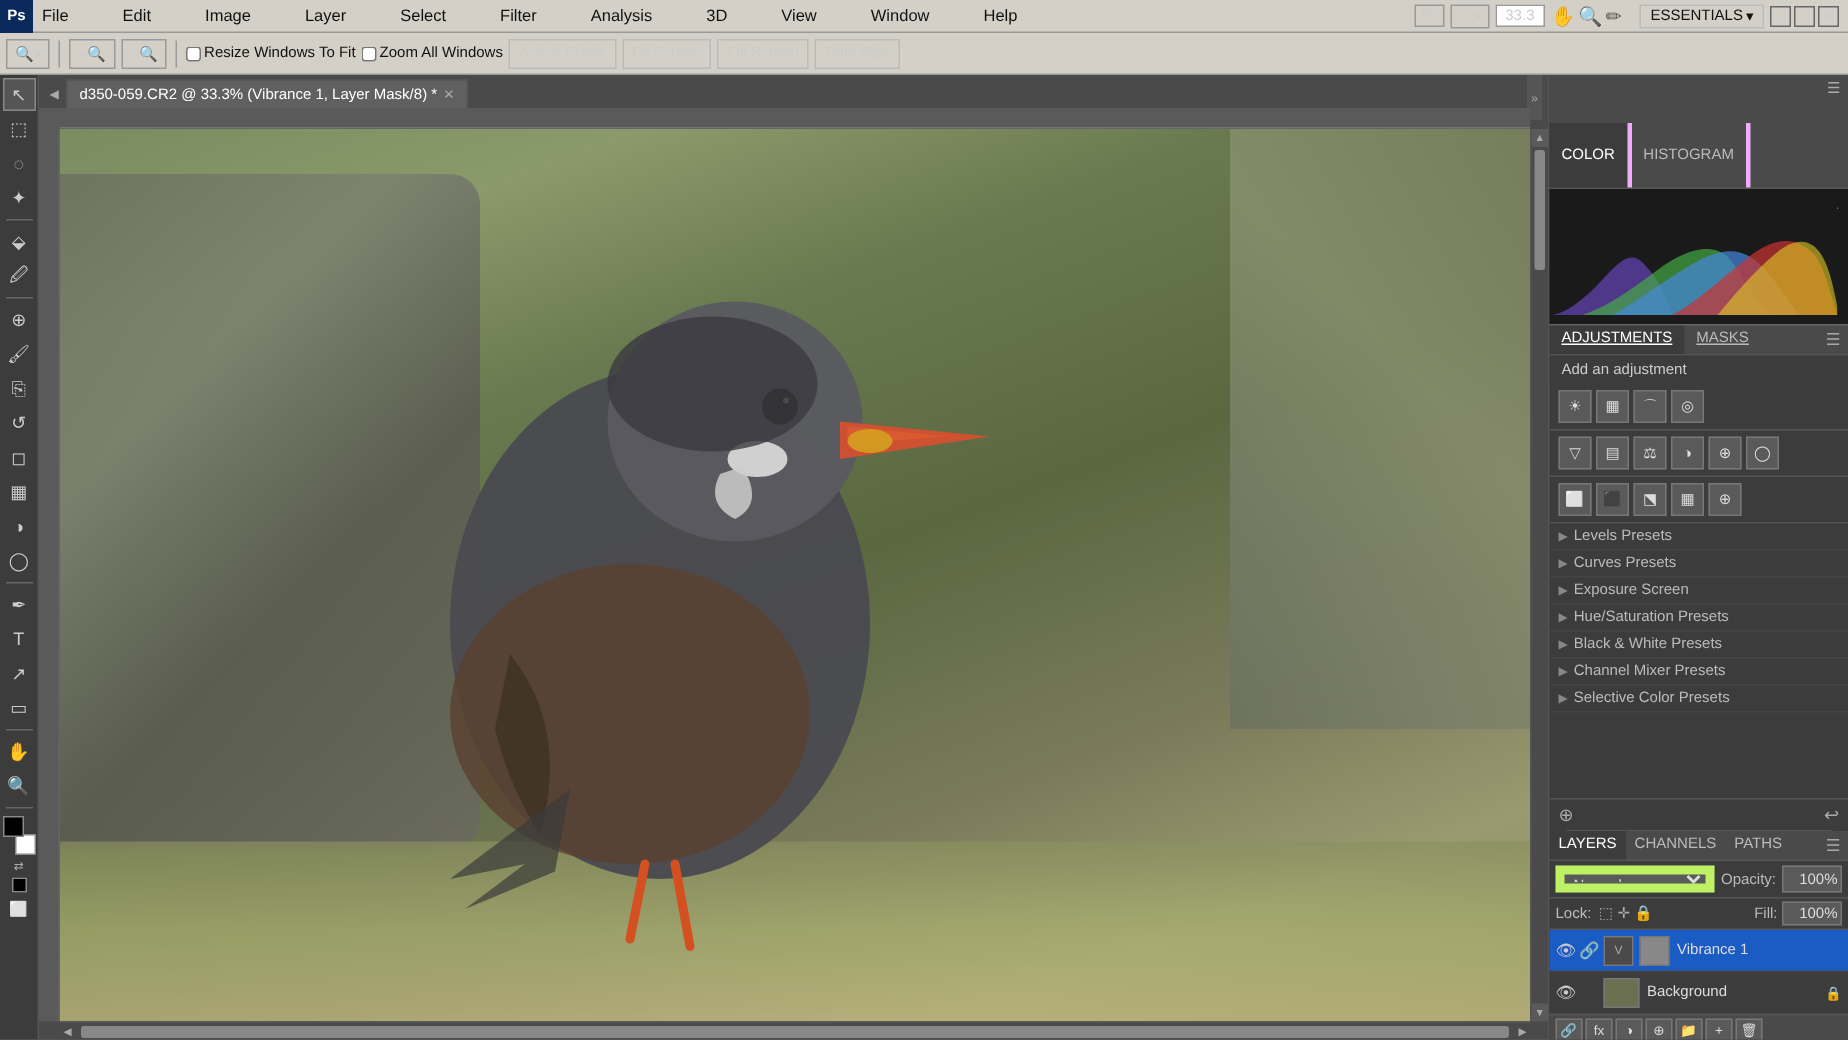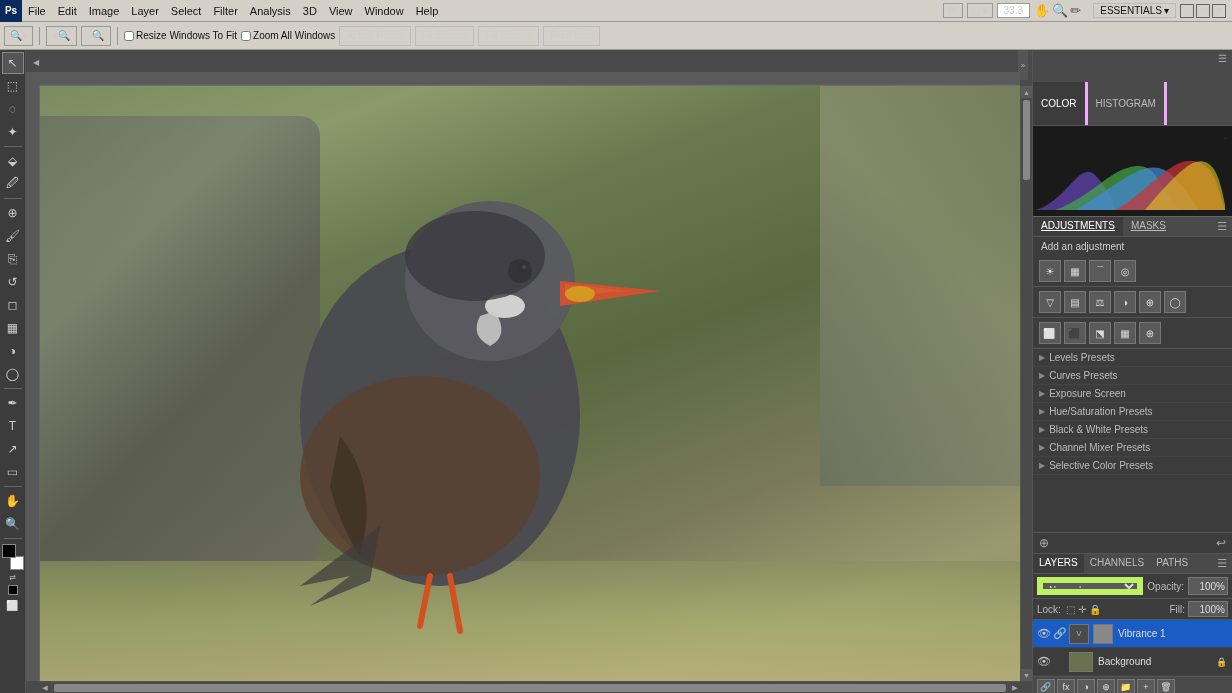--- a/index.html
+++ b/index.html
@@ -1,21 +1,21 @@
 <!DOCTYPE html>
 <html><head>
   <meta charset="utf-8">
   <style>
     * { margin: 0; padding: 0; box-sizing: border-box; }
     body { width: 1232px; height: 693px; overflow: hidden; background: #4a4a4a; font-family: Arial, sans-serif; font-size: 11px; color: #ccc; }
 
     
     #menubar { width: 100%; height: 22px; background: #d4d0c8; display: flex; align-items: center; border-bottom: 1px solid #999; }
     .ps-logo { width: 22px; height: 22px; background: #0a2a5e; display: flex; align-items: center; justify-content: center; color: #fff; font-weight: bold; font-size: 10px; flex-shrink: 0; }
-    .menu-items { display: flex; height: 100%; color: #111; }
+    .menu-items { display: flex; height: 100%; color: #111; gap: 24px; }
     .menu-item { padding: 0 6px; height: 100%; display: flex; align-items: center; font-size: 11px; cursor: pointer; }
     .menu-right { margin-left: auto; display: flex; align-items: center; gap: 4px; padding-right: 6px; }
     .mode-selector { background: #d4d0c8; border: 1px solid #999; padding: 1px 4px; font-size: 10px; display: flex; align-items: center; gap: 2px; }
     .zoom-display { background: #fff; border: 1px solid #999; padding: 1px 6px; font-size: 10px; }
     .window-controls { display: flex; gap: 2px; }
     .win-btn { width: 14px; height: 14px; border: 1px solid #666; display: flex; align-items: center; justify-content: center; font-size: 8px; cursor: pointer; background: #d4d0c8; }
 
     
     #optionsbar { width: 100%; height: 28px; background: #d4d0c8; display: flex; align-items: center; border-bottom: 1px solid #999; padding: 0 4px; gap: 4px; }
     .opt-btn { background: #d4d0c8; border: 1px solid #999; padding: 2px 5px; font-size: 10px; cursor: pointer; height: 20px; display: flex; align-items: center; }
@@ -59,21 +59,21 @@
     .adj-icon { width: 22px; height: 22px; background: #5a5a5a; border: 1px solid #777; display: flex; align-items: center; justify-content: center; cursor: pointer; font-size: 10px; color: #ddd; }
     .adj-icons-row2 { display: flex; align-items: center; padding: 4px 6px; gap: 3px; border-bottom: 1px solid #555; }
     .adj-icons-row3 { display: flex; align-items: center; padding: 4px 6px; gap: 3px; border-bottom: 1px solid #555; }
 
     
     .presets-list { flex: 1; overflow-y: auto; background: #3c3c3c; }
     .preset-item { display: flex; align-items: center; padding: 3px 6px; font-size: 10px; color: #bbb; cursor: pointer; border-bottom: 1px solid #444; }
     .preset-arrow { font-size: 8px; color: #888; margin-right: 4px; }
 
     
-    .layers-section { height: 140px; background: #3c3c3c; border-top: 1px solid #555; display: flex; flex-direction: column; }
+    .layers-section { height: 140px; background: #3c3c3c; border-top: 1px solid #555; display: flex; flex-direction: column; border-radius: 15px; }
     .layers-tabs { display: flex; background: #4a4a4a; border-bottom: 1px solid #555; }
     .layers-tab { padding: 3px 6px; font-size: 10px; color: #bbb; cursor: pointer; }
     .layers-tab.active { background: #3c3c3c; color: #fff; }
     .layers-tab-options { margin-left: auto; padding: 3px 5px; color: #aaa; cursor: pointer; }
     .layers-mode-row { display: flex; align-items: center; padding: 3px 4px; gap: 4px; border-bottom: 1px solid #555; }
     .mode-select { flex: 1; background: #5a5a5a; border: 6px solid #bef264; color: #ddd; font-size: 10px; padding: 1px 2px; height: 18px; }
     .opacity-label { font-size: 10px; color: #bbb; }
     .opacity-input { width: 40px; background: #5a5a5a; border: 1px solid #777; color: #ddd; font-size: 10px; padding: 1px 2px; height: 18px; text-align: right; }
     .lock-row { display: flex; align-items: center; padding: 2px 4px; gap: 3px; border-bottom: 1px solid #555; }
     .lock-label { font-size: 10px; color: #bbb; margin-right: 2px; }
@@ -201,20 +201,24 @@
     </div>
     <div style="font-size:8px;color:#aaa;margin-top:2px;">⇄</div>
     <div style="width:10px;height:10px;border:1px solid #888;background:#000;margin-top:2px;"></div>
     <div style="font-size:10px;color:#aaa;margin-top:4px;">⬜</div>
   </div>
 
   <div class="doc-inner">
 
     <div class="doc-tabs">
       <div class="doc-tab-left">◀</div>
+      <div class="doc-tab active">
+        <span>d350-059.CR2 @ 33.3% (Vibrance 1, Layer Mask/8) *</span>
+        <span class="doc-tab-close">✕</span>
+      </div>
     </div>
 
     <div class="canvas-with-rulers">
       <div style="position:absolute;left:0;top:0;width:14px;height:14px;background:#5a5a5a;z-index:3;"></div>
 
       <div style="position:absolute;left:14px;top:0;right:12px;height:14px;background:#5a5a5a;border-bottom:1px solid #666;z-index:2;">
         <svg width="100%" height="14" style="opacity:0.7;">
           <line x1="0" y1="13" x2="100%" y2="13" stroke="#888" stroke-width="0.5"></line>
         </svg>
       </div>

